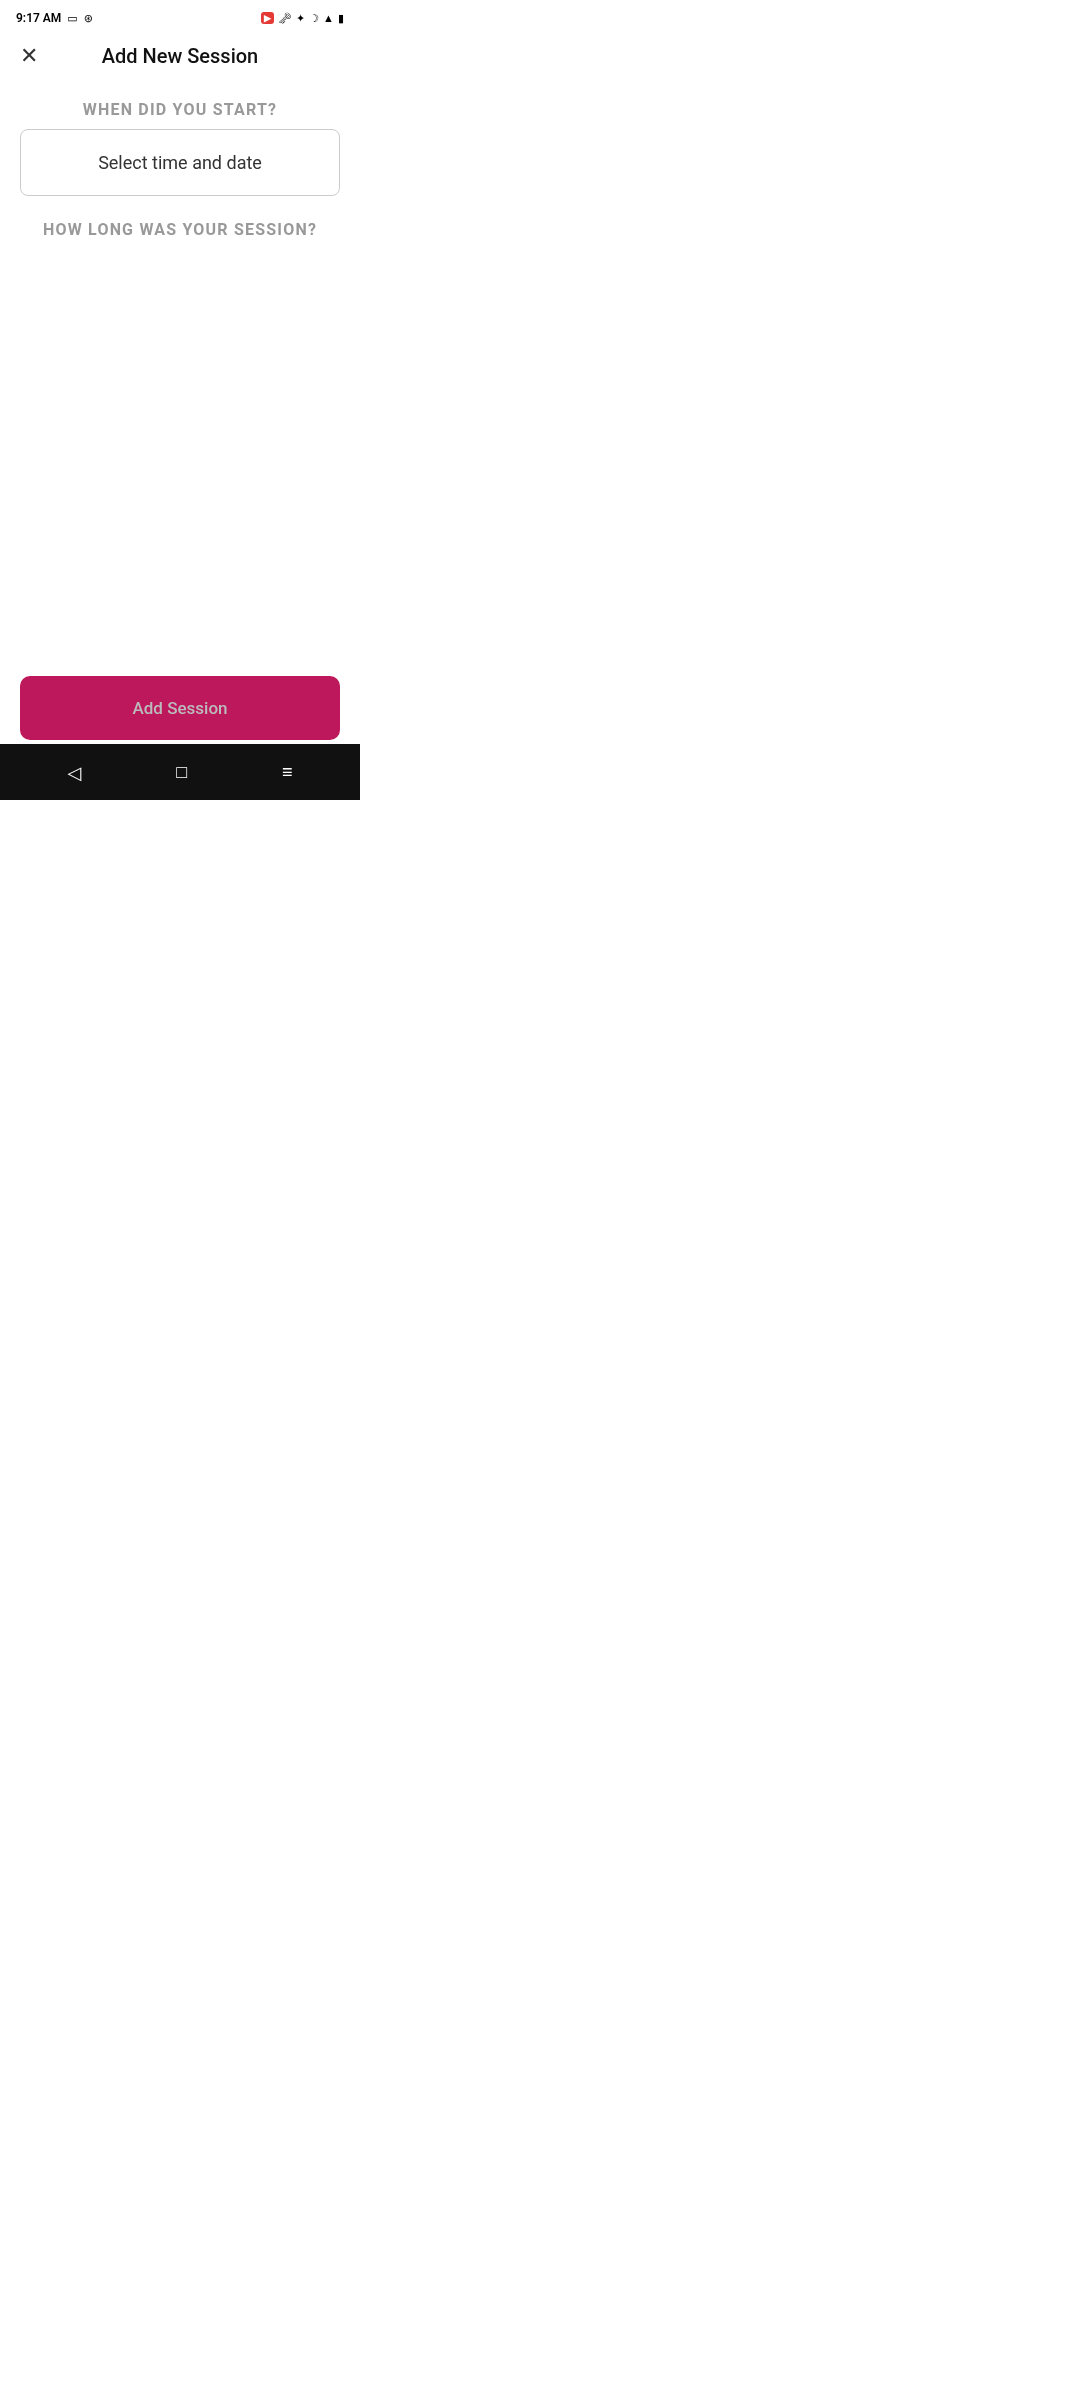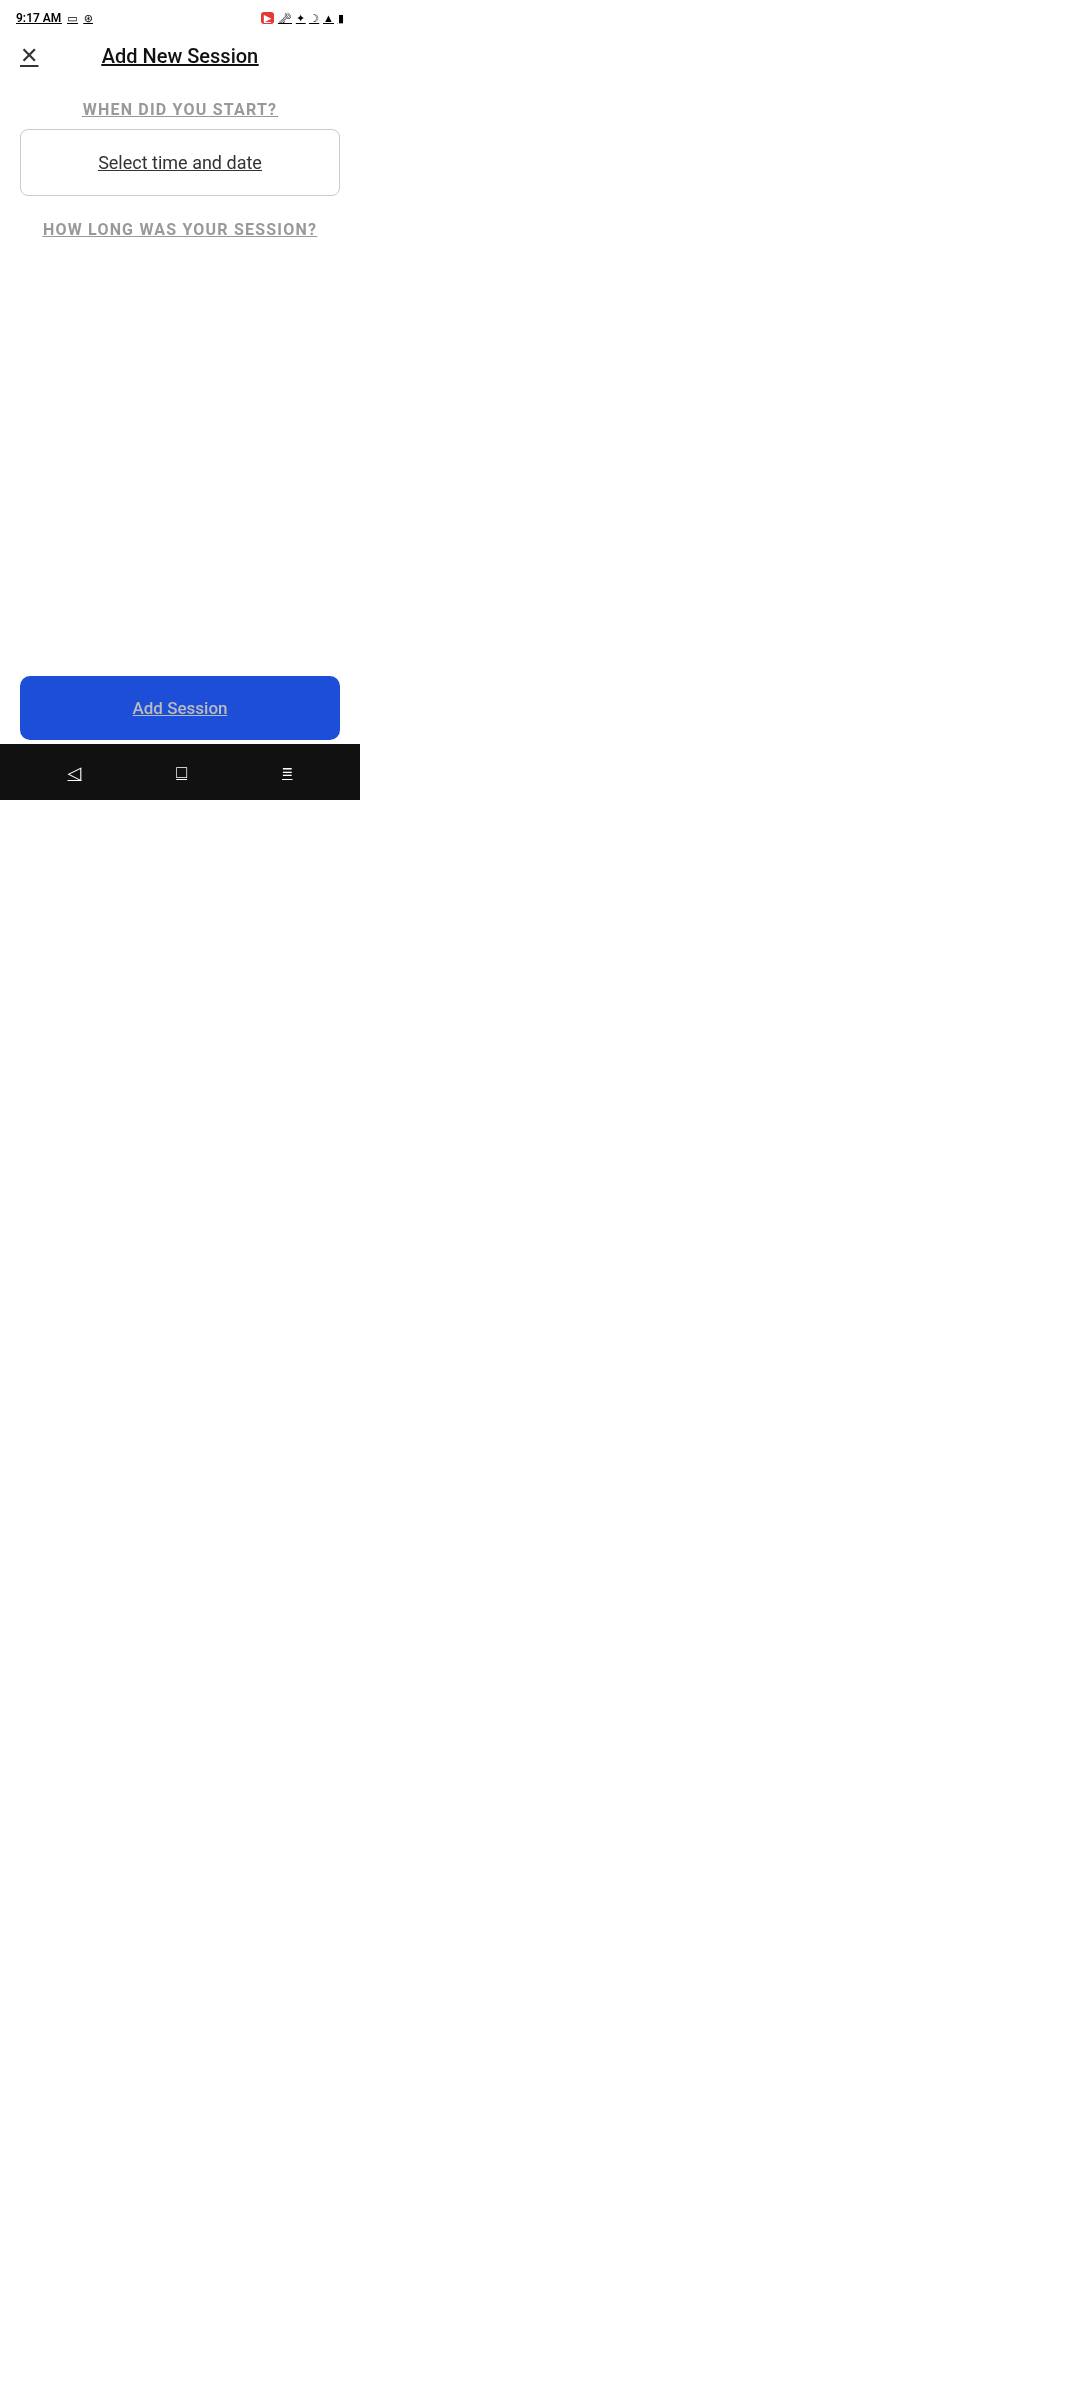--- a/index.html
+++ b/index.html
@@ -1,20 +1,19 @@
 <!DOCTYPE html>
 <html><head>
   <meta charset="utf-8">
   <meta name="viewport" content="width=device-width, initial-scale=1">
   <style>
     * {
       box-sizing: border-box;
       margin: 0;
       padding: 0;
-      text-decoration: underline;
     }
 
     body {
       width: 360px;
       height: 800px;
       font-family: -apple-system, BlinkMacSystemFont, 'Segoe UI', Roboto, sans-serif;
       background: #ffffff;
       overflow: hidden;
       position: relative;
     }
@@ -127,21 +126,21 @@
       color: #333;
       font-weight: 400;
     }
 
     
     .add-session-btn {
       position: absolute;
       bottom: 60px;
       left: 20px;
       right: 20px;
-      background: #1d4ed8;
+      background: #be185d;
       border: none;
       border-radius: 10px;
       padding: 22px;
       text-align: center;
       cursor: default;
     }
 
     .add-session-btn-text {
       font-size: 17px;
       color: #bbb;

